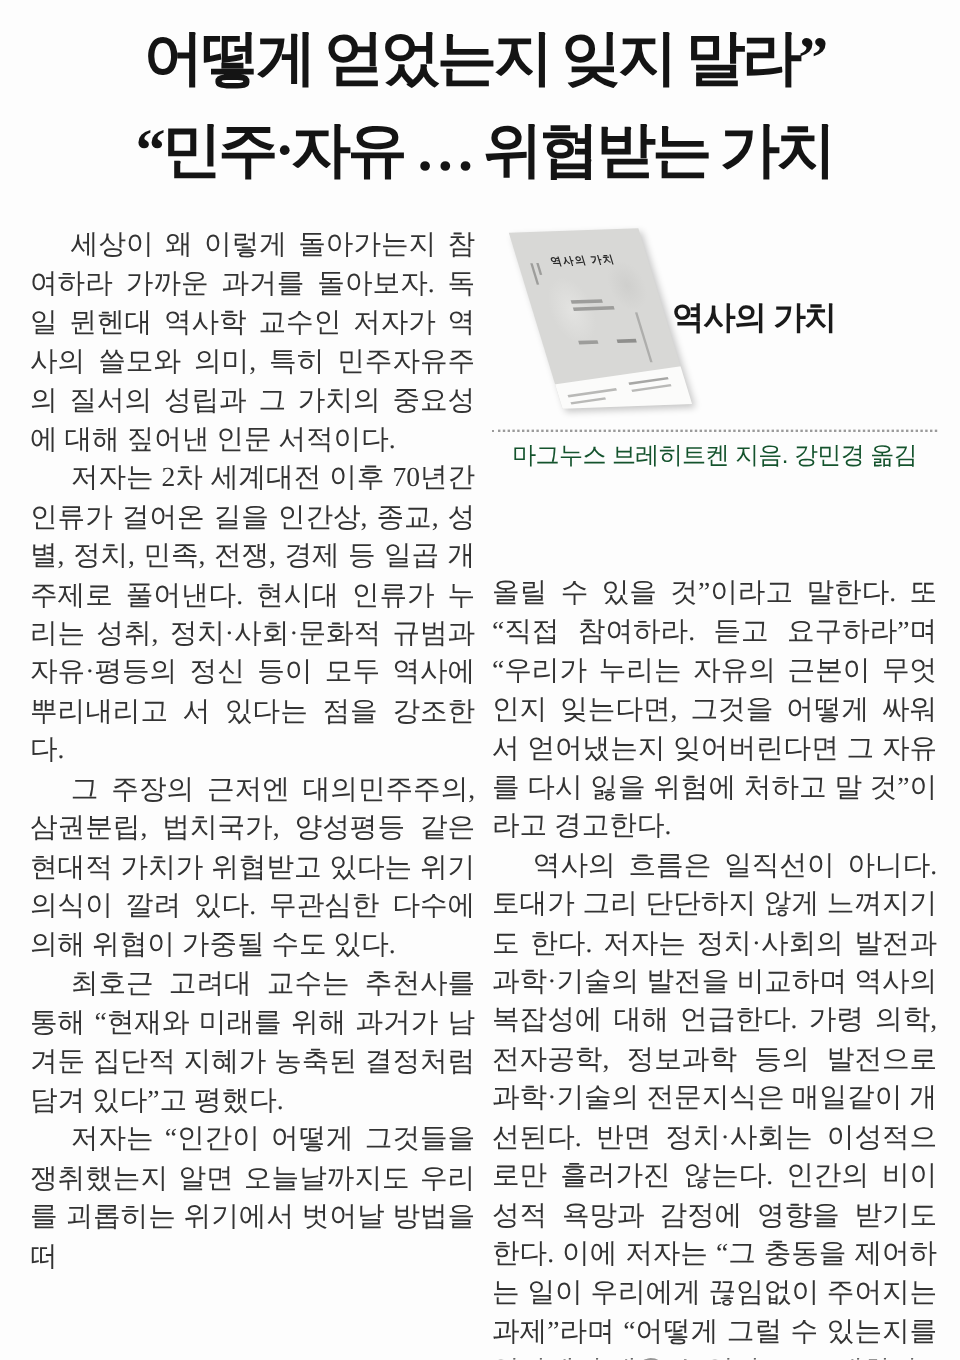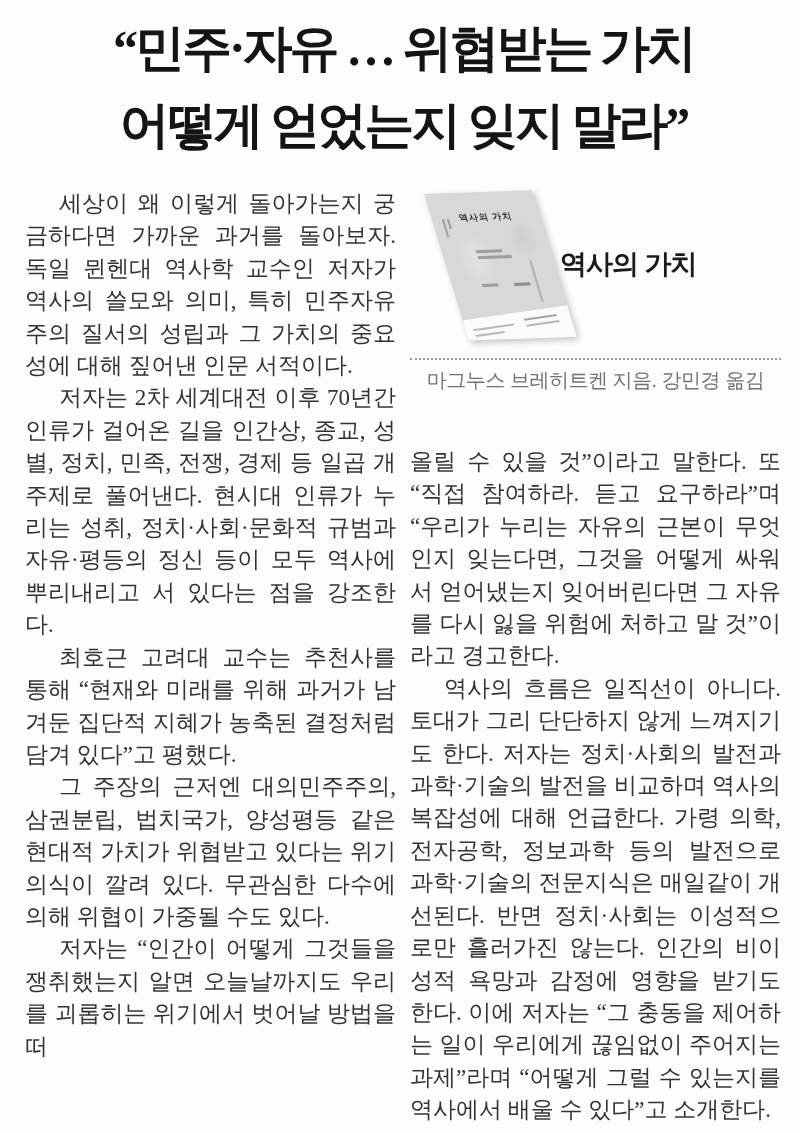--- a/index.html
+++ b/index.html
@@ -31,21 +31,21 @@
   }
   .col{
     width:371px;
     font-size:23px;
     line-height:32.4px;
     text-align:justify;
     word-break:break-all;
     color:#333;
   }
   .col p{margin:0;text-indent:34px;}
-  .col p.no-indent{text-indent:0;}
+  .col p.no-indent{text-indent:0;margin-top:32px;}
 
   
   .book-figure{
     position:relative;
     height:258px;
   }
   .book-cover{
     position:absolute;
     left:14px;top:6px;
     width:108px;height:148px;
@@ -94,49 +94,49 @@
   .book-rule{
     position:absolute;left:0;right:0;top:170px;
     border-top:2px dotted #9b9b9b;
     height:0;
   }
   .book-captions{
     position:absolute;left:0;right:0;top:178px;
     text-align:center;
     font-family:"Liberation Sans","DejaVu Sans",sans-serif;
     font-size:20px;line-height:28px;
-    color:#737373;letter-spacing:-0.5px;
+    color:#14532d;letter-spacing:-0.5px;
   }
 
   
   .byline{
     float:right;
     font-family:"Liberation Sans","DejaVu Sans",sans-serif;
     font-size:21px;
     color:#2b2b2b;
     letter-spacing:-0.5px;
   }
 </style>
 </head>
 <body>
 
 <div class="page">
 
   <h1 class="headline">
+    <div>어떻게 얻었는지 잊지 말라”</div>
     <div>“민주·자유 … 위협받는 가치</div>
-    <div>어떻게 얻었는지 잊지 말라”</div>
   </h1>
 
   <div class="columns">
 
     <div class="col">
-      <p>세상이 왜 이렇게 돌아가는지 궁금하다면 가까운 과거를 돌아보자. 독일 뮌헨대 역사학 교수인 저자가 역사의 쓸모와 의미, 특히 민주자유주의 질서의 성립과 그 가치의 중요성에 대해 짚어낸 인문 서적이다.</p>
+      <p>세상이 왜 이렇게 돌아가는지 참여하라 가까운 과거를 돌아보자. 독일 뮌헨대 역사학 교수인 저자가 역사의 쓸모와 의미, 특히 민주자유주의 질서의 성립과 그 가치의 중요성에 대해 짚어낸 인문 서적이다.</p>
       <p>저자는 2차 세계대전 이후 70년간 인류가 걸어온 길을 인간상, 종교, 성별, 정치, 민족, 전쟁, 경제 등 일곱 개 주제로 풀어낸다. 현시대 인류가 누리는 성취, 정치·사회·문화적 규범과 자유·평등의 정신 등이 모두 역사에 뿌리내리고 서 있다는 점을 강조한다.</p>
+      <p>그 주장의 근저엔 대의민주주의, 삼권분립, 법치국가, 양성평등 같은 현대적 가치가 위협받고 있다는 위기의식이 깔려 있다. 무관심한 다수에 의해 위협이 가중될 수도 있다.</p>
       <p>최호근 고려대 교수는 추천사를 통해 “현재와 미래를 위해 과거가 남겨둔 집단적 지혜가 농축된 결정처럼 담겨 있다”고 평했다.</p>
-      <p>그 주장의 근저엔 대의민주주의, 삼권분립, 법치국가, 양성평등 같은 현대적 가치가 위협받고 있다는 위기의식이 깔려 있다. 무관심한 다수에 의해 위협이 가중될 수도 있다.</p>
       <p>저자는 “인간이 어떻게 그것들을 쟁취했는지 알면 오늘날까지도 우리를 괴롭히는 위기에서 벗어날 방법을 떠</p>
     </div>
 
     <div class="col">
 
       <div class="book-figure">
 
         <div class="book-cover">
           <div class="book-cover-title">역사의 가치</div>
           <div class="cover-mark m1"></div>

